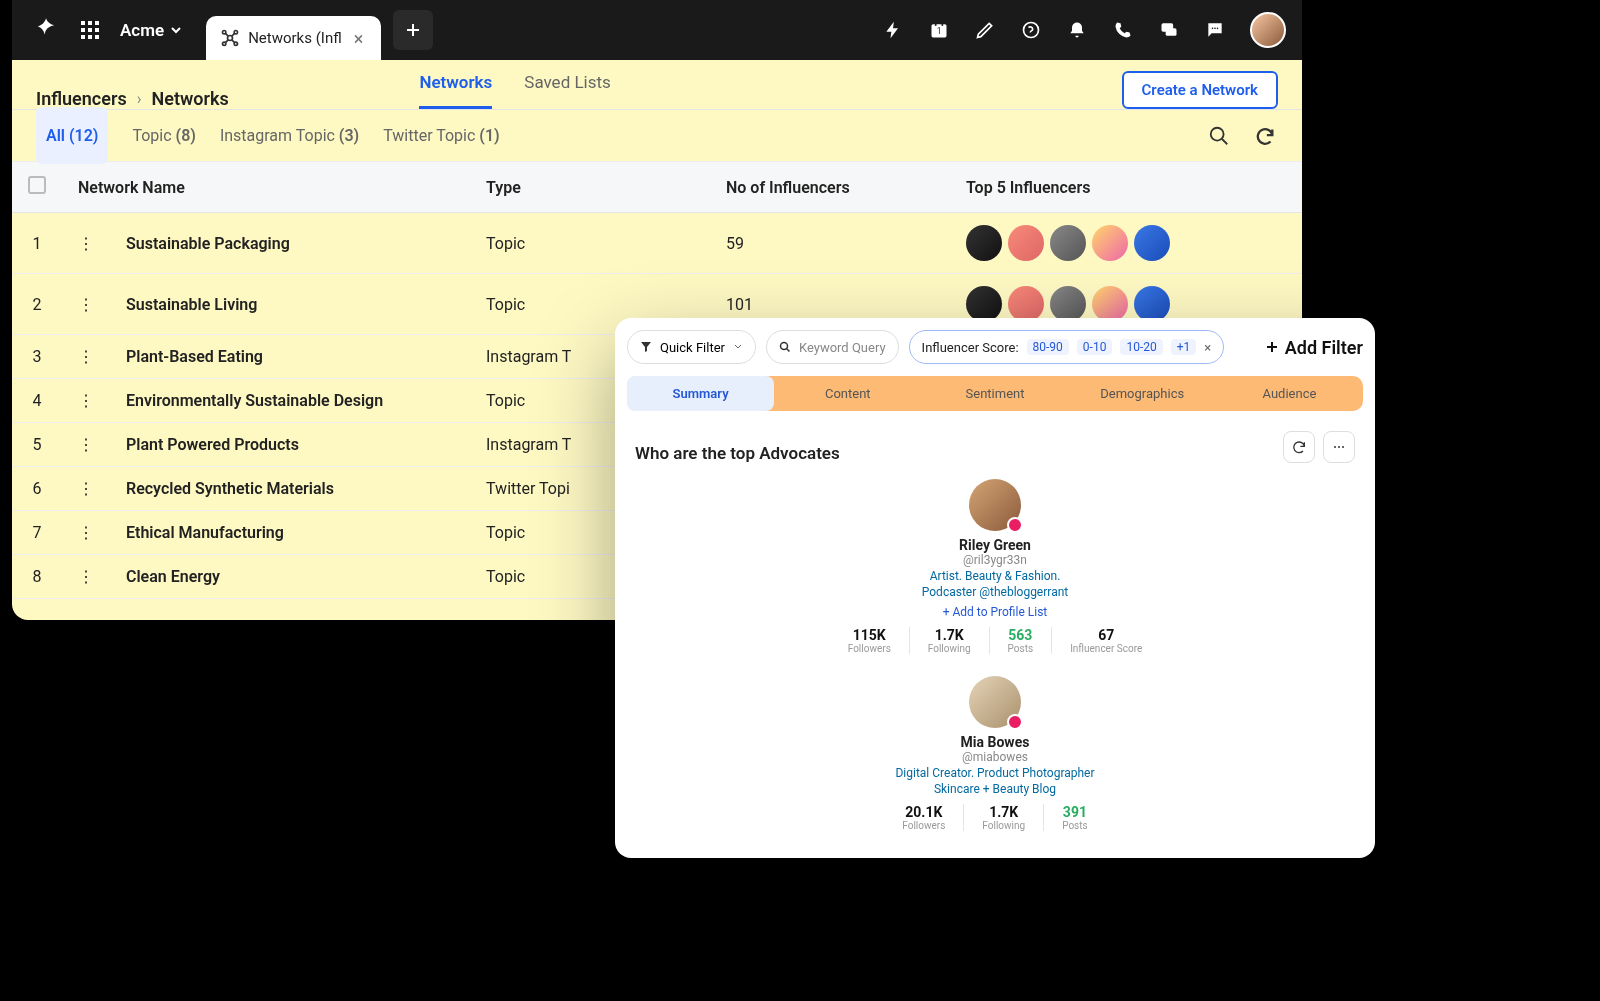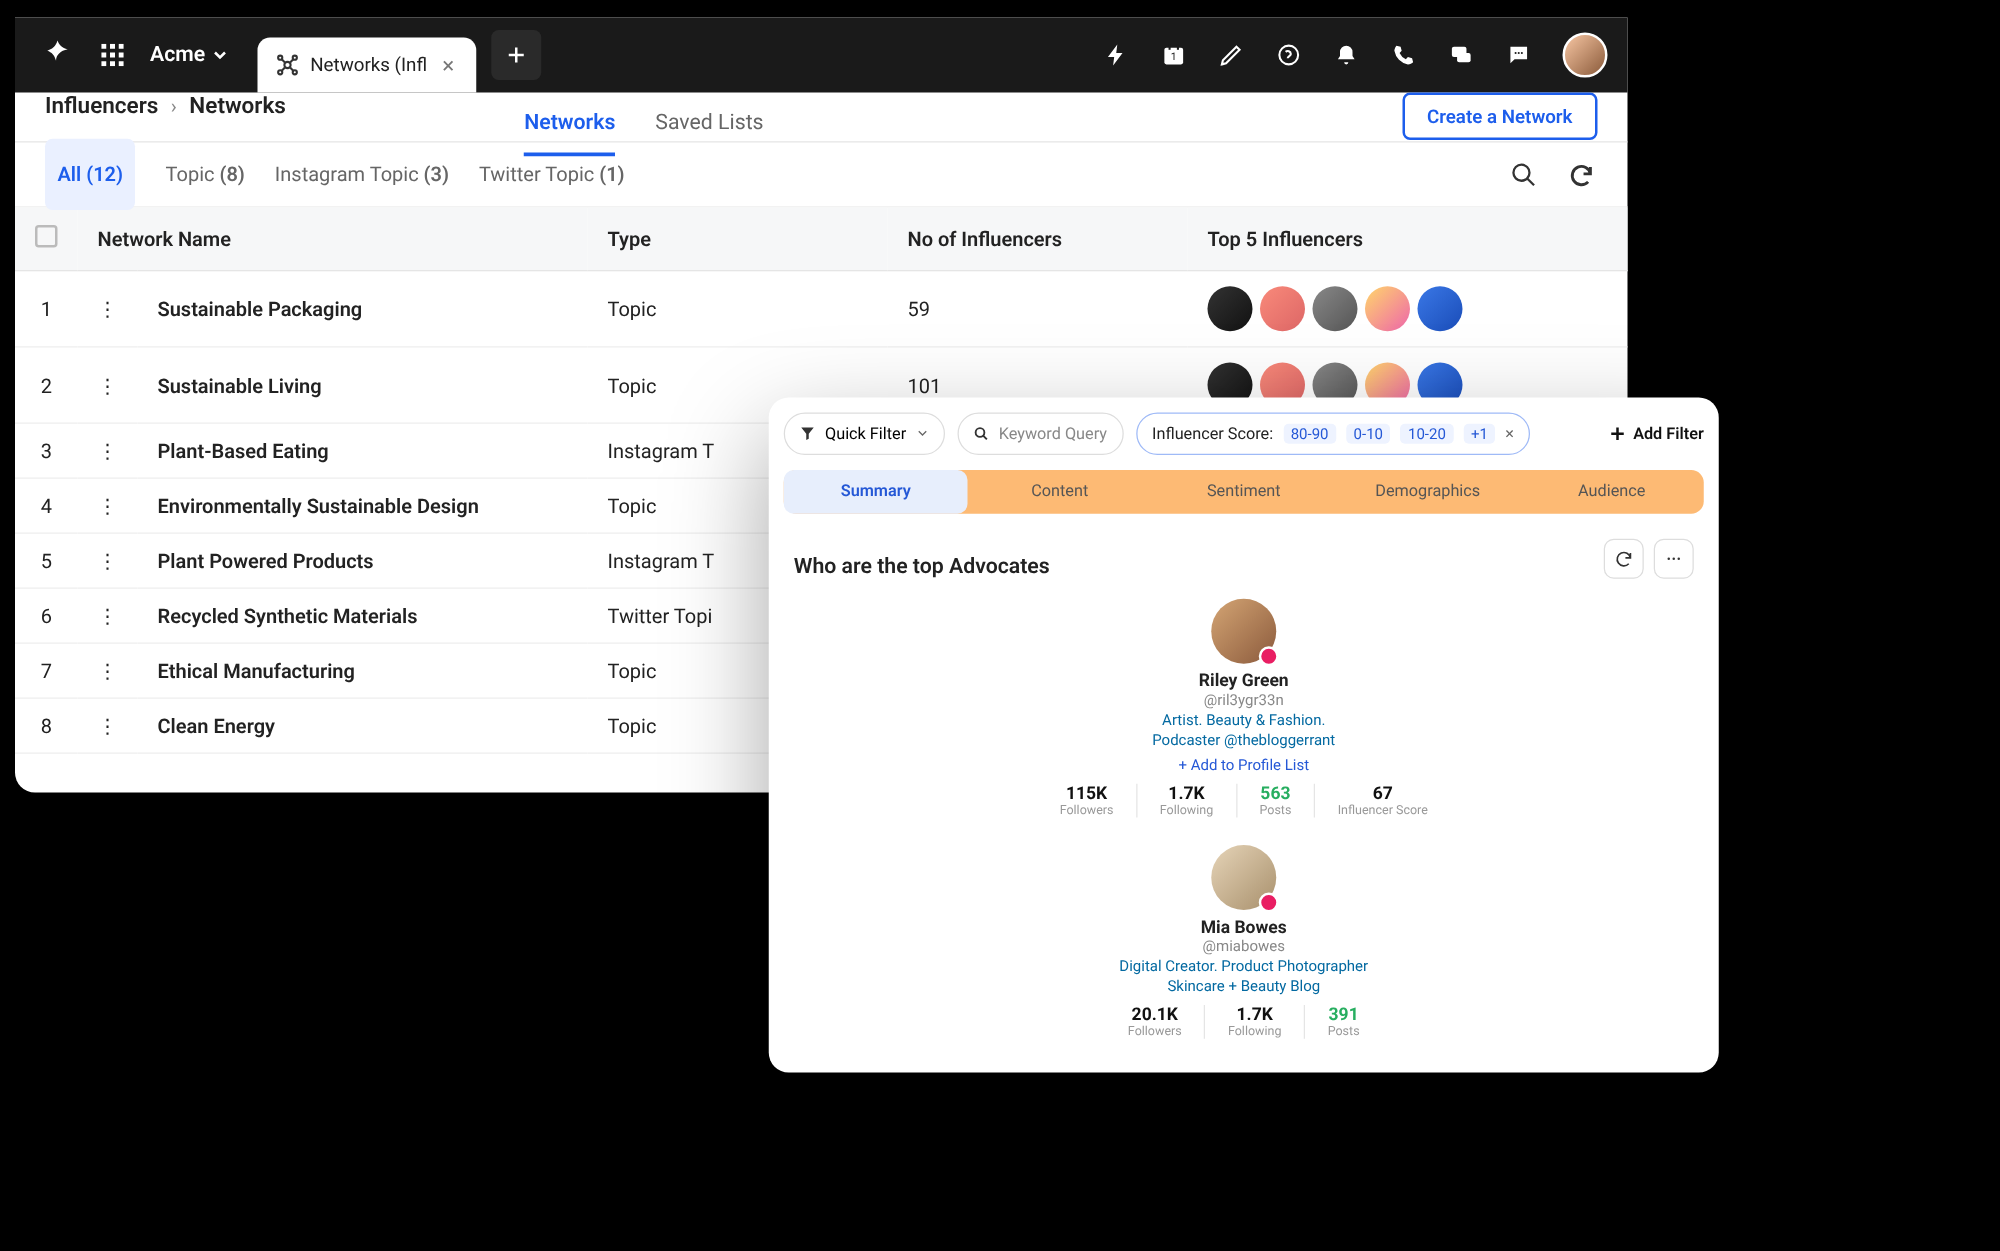--- a/index.html
+++ b/index.html
@@ -1,34 +1,34 @@
 <!DOCTYPE html>
 <html><head>
 <meta charset="utf-8">
 <style>
 * { margin: 0; padding: 0; box-sizing: border-box; font-family: -apple-system, BlinkMacSystemFont, "Segoe UI", Roboto, sans-serif; }
 body { background: #000; width: 1600px; height: 1001px; overflow: hidden; position: relative; }
 
-.main-window { position: absolute; left: 12px; top: 14px; width: 1290px; height: 620px; background: #ffffff; border-radius: 0 0 16px 16px; box-shadow: 0 20px 60px rgba(0,0,0,0.3); }
+.main-window { position: absolute; left: 12px; top: 0; width: 1290px; height: 620px; background: #fef9c3; border-radius: 0 0 16px 16px; box-shadow: 0 20px 60px rgba(0,0,0,0.3); }
 
 .topbar { background: #1a1a1a; height: 60px; display: flex; align-items: center; padding: 0 16px; border-radius: 0; }
 .logo { width: 36px; height: 36px; display: flex; align-items: center; justify-content: center; color: #fff; margin-right: 8px; }
 .grid-icon { width: 36px; height: 36px; display: flex; align-items: center; justify-content: center; cursor: pointer; color: #fff; }
 .workspace-selector { display: flex; align-items: center; color: #fff; font-weight: 600; font-size: 17px; padding: 0 12px; cursor: pointer; gap: 6px; }
 .tab { background: #fff; height: 44px; display: flex; align-items: center; padding: 0 14px; border-radius: 10px 10px 0 0; margin-left: 12px; margin-top: 16px; gap: 8px; }
 .tab-icon-svg { width: 20px; height: 20px; }
 .tab-title { font-size: 15px; color: #222; }
 .tab-close { color: #777; cursor: pointer; padding: 0 4px; font-size: 18px; }
 .plus-tab { width: 40px; height: 40px; background: #2a2a2a; display:flex; align-items:center; justify-content:center; border-radius: 6px; margin-left: 12px; cursor:pointer; color:#fff; }
 .topbar-spacer { flex: 1; }
 .topbar-icons { display: flex; gap: 24px; align-items: center; color: #fff; }
 .topbar-icons .ic { width: 22px; height: 22px; cursor: pointer; display:flex; align-items:center; justify-content:center; }
 .avatar-img { width: 36px; height: 36px; border-radius: 50%; background: linear-gradient(135deg,#f7c6a3,#8a5a3a); border:2px solid #fff; cursor:pointer; }
 
-.subheader { height: 40px; display: flex; align-items: flex-start; padding: 0 24px; border-bottom: 1px solid #e5e5e5; }
+.subheader { height: 50px; display: flex; align-items: flex-end; padding: 0 24px; border-bottom: 1px solid #e5e5e5; }
 .breadcrumb { display: flex; align-items: center; gap: 10px; }
 .breadcrumb .bc { font-size: 18px; font-weight: 600; color: #222; }
 .breadcrumb .sep { color: #888; }
 .sub-tabs { display: flex; gap: 32px; margin-left: auto; margin-right: 320px; }
 .sub-tab { font-size: 17px; color: #666; padding: 14px 0; cursor: pointer; }
 .sub-tab.active { color: #1d5eec; border-bottom: 3px solid #1d5eec; font-weight: 600; }
 .create-btn { margin-left: auto; border: 2px solid #1d5eec; color: #1d5eec; background: #fff; padding: 8px 18px; border-radius: 6px; font-weight: 600; font-size: 15px; cursor: pointer; }
 
 .filterbar { height: 52px; display: flex; align-items: center; padding: 0 24px; gap: 20px; border-bottom: 1px solid #eee; }
 .filter-chip { font-size: 16px; color: #666; cursor: pointer; }
@@ -48,21 +48,21 @@
 .inf-av { width: 36px; height: 36px; border-radius: 50%; background: linear-gradient(135deg,#aaa,#666); }
 .inf-av.a1{background:linear-gradient(135deg,#333,#111);} .inf-av.a2{background:linear-gradient(135deg,#f98a7a,#d66);} .inf-av.a3{background:linear-gradient(135deg,#888,#555);} .inf-av.a4{background:linear-gradient(135deg,#ffd66b,#e6a);} .inf-av.a5{background:linear-gradient(135deg,#3a78e6,#1a4cb8);}
 .checkbox { width: 18px; height: 18px; border: 2px solid #bbb; border-radius: 3px; display:inline-block; }
 
 .overlay { position: absolute; left: 615px; top: 318px; width: 760px; height: 540px; background: #fff; border-radius: 16px; box-shadow: 0 30px 80px rgba(0,0,0,0.35); overflow:hidden; }
 .ov-toolbar { display: flex; align-items: center; gap: 10px; padding: 12px; }
 .pill { background:#fff; border:1px solid #ddd; border-radius: 20px; height: 34px; display:flex; align-items:center; padding:0 12px; font-size:13px; gap:8px; cursor:pointer; }
 .pill.blue { border:1px solid #9fbaf7; background:#fff; }
 .chip-sm { background:#eef3ff; color:#2558d6; border-radius:4px; padding:1px 6px; font-size:12px; }
 .chip-x { color:#666; cursor:pointer; }
-.add-filter { display:flex; align-items:center; gap:6px; font-size:13px; color:#111; cursor:pointer; font-weight:600; margin-left:auto; }
+.add-filter { display:flex; align-items:center; gap:6px; font-size:18px; color:#111; cursor:pointer; font-weight:600; margin-left:auto; }
 .score-label { font-size:13px; color:#222; }
 
 .ov-tabs { background:#fdba74; border-radius:10px; margin: 0 12px 12px; display:flex; }
 .ov-tab { flex:1; text-align:center; padding:10px; font-size:13px; color:#555; cursor:pointer; border-radius:8px; }
 .ov-tab.active { background:#e7eefc; color:#2558d6; font-weight:600; }
 
 .ov-header { display:flex; align-items:flex-end; padding: 8px 20px; }
 .ov-title { font-size:17px; font-weight:600; color:#222; }
 .ov-header-icons { margin-left:auto; display:flex; gap:8px; }
 .round-ic { width:32px; height:32px; border:1px solid #ddd; border-radius:8px; display:flex; align-items:center; justify-content:center; cursor:pointer; }

